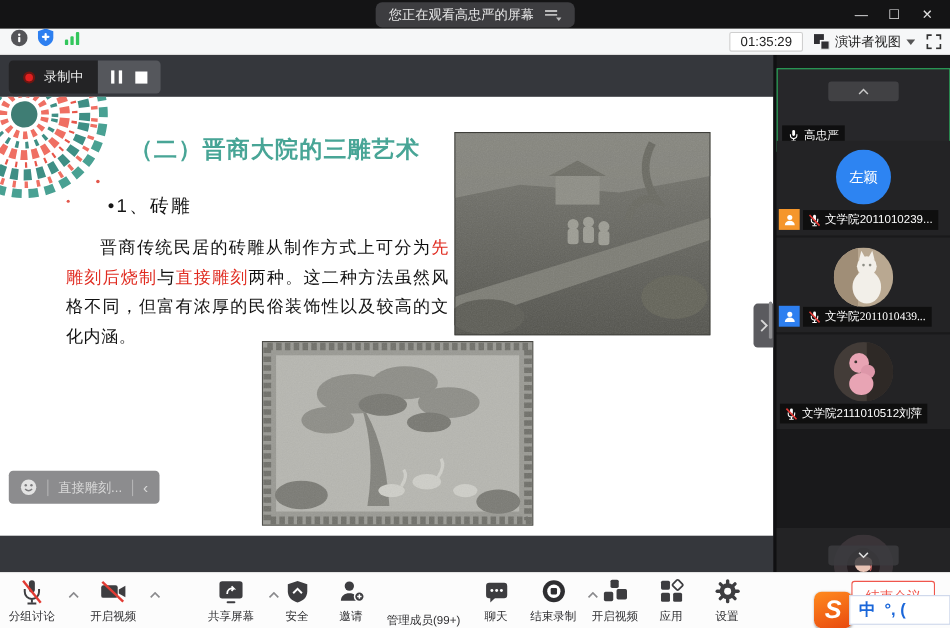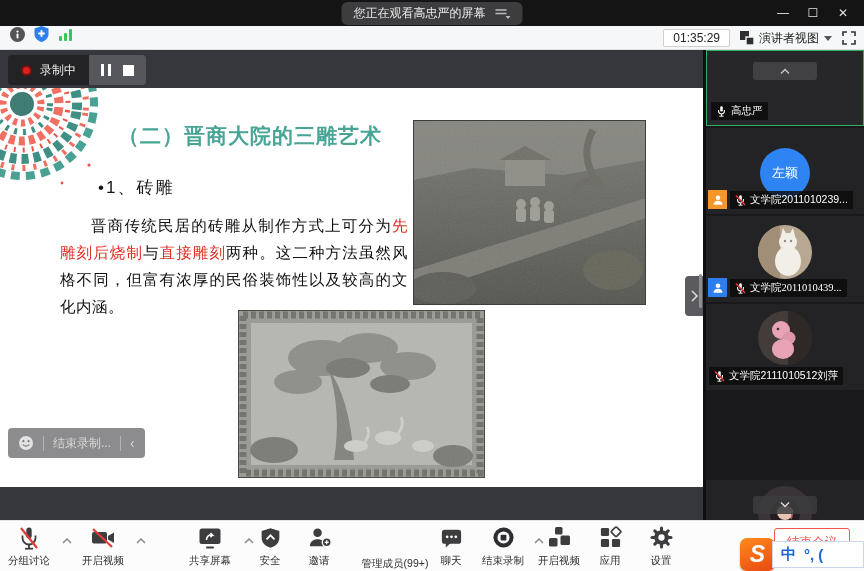--- a/index.html
+++ b/index.html
@@ -53,21 +53,21 @@
   .chat-placeholder{color:#d8d8d8;font-size:12px;}
   .chat-collapse{color:#d8d8d8;font-size:14px;line-height:1;}
 
   .panel-toggle{position:absolute;left:685px;top:226px;width:18px;height:40px;background:rgba(82,82,86,0.95);
       border-radius:4px 0 0 4px;display:flex;align-items:center;justify-content:center;z-index:6;}
   .mini-scrollbar{position:absolute;left:699px;top:224px;width:3px;height:34px;background:#8f8f92;border-radius:2px;z-index:6;}
 
   
   .sidebar{position:absolute;left:706px;top:0;width:158px;height:470px;background:#19191b;}
   .tile{position:absolute;left:0;width:158px;background:#232325;overflow:hidden;}
-  .tile.active{border:1px solid #2bb15f;background:#27272a;}
+  .tile.active{border:1px solid #2bb15f;background:#27272a;margin-top:12px;}
   .tile-chev-btn{position:absolute;left:50%;transform:translateX(-50%);width:64px;height:18px;
       background:rgba(66,66,70,0.95);border-radius:3px;display:flex;align-items:center;justify-content:center;}
   .name-tag{position:absolute;bottom:5px;background:rgba(10,10,10,0.8);padding:2px 5px;
       display:flex;align-items:center;gap:4px;color:#fff;font-size:10.5px;white-space:nowrap;max-width:152px;overflow:hidden;}
   .badge{position:absolute;bottom:5px;left:2px;width:19px;height:19px;display:flex;align-items:center;justify-content:center;}
   .badge.orange{background:#f5962b;}
   .badge.blue{background:#2d7ff0;}
   .avatar-circle{position:absolute;left:50%;transform:translateX(-50%);border-radius:50%;overflow:hidden;}
   .avatar-text{display:flex;align-items:center;justify-content:center;width:100%;height:100%;
       background:#2d84f2;color:#fff;font-size:13px;}
@@ -270,21 +270,21 @@
       <div class="chat-pill">
         <span>
           <svg width="16" height="16" viewBox="0 0 16 16">
               <circle cx="8" cy="8" r="7" fill="#e3e3e3"></circle>
               <circle cx="5.4" cy="6.2" r="1.1" fill="#7c7c7e"></circle>
               <circle cx="10.6" cy="6.2" r="1.1" fill="#7c7c7e"></circle>
               <path d="M4.8 9.6 q3.2 3 6.4 0" stroke="#7c7c7e" stroke-width="1.3" fill="none"></path>
             </svg>
         </span>
         <span class="chat-divider"></span>
-        <span class="chat-placeholder">结束录制...</span>
+        <span class="chat-placeholder">直接雕刻...</span>
         <span class="chat-divider"></span>
         <span class="chat-collapse">‹</span>
       </div>
     </div>
 
     <div class="panel-toggle">
       <svg width="9" height="14" viewBox="0 0 9 14">
           <polyline points="2,2 7,7 2,12" stroke="#d6d6d6" stroke-width="1.7" fill="none"></polyline>
         </svg>
     </div>
@@ -303,21 +303,21 @@
               <rect x="4.6" y="0.8" width="2.8" height="5.8" rx="1.4" fill="#fff"></rect>
               <path d="M2.8 4.8 v1.2 a3.2 3.2 0 0 0 6.4 0 V4.8" stroke="#fff" stroke-width="1.1" fill="none"></path>
               <line x1="6" y1="9.4" x2="6" y2="11.2" stroke="#fff" stroke-width="1.1"></line>
               <line x1="3.8" y1="11.6" x2="8.2" y2="11.6" stroke="#fff" stroke-width="1.1"></line>
             </svg>
           <span>高忠严</span>
         </div>
       </div>
 
       <div class="tile" style="top:78px;height:86px;">
-        <div class="avatar-circle" style="top:20px;width:50px;height:50px;">
+        <div class="avatar-circle" style="top:8px;width:50px;height:50px;">
           <div class="avatar-text">左颖</div>
         </div>
         <div class="badge orange">
           <svg width="12" height="12" viewBox="0 0 12 12">
               <circle cx="6" cy="3.8" r="2.3" fill="#fff"></circle>
               <path d="M1.5 10.8 c0-2.7 2-4.1 4.5-4.1 s4.5 1.4 4.5 4.1 z" fill="#fff"></path>
             </svg>
         </div>
         <div class="name-tag" style="left:24px;">
           <svg width="11" height="13" viewBox="0 0 12 13">
@@ -463,21 +463,21 @@
       <svg width="25" height="24" viewBox="0 0 26 24">
           <circle cx="11" cy="6.6" r="4.4" fill="#3d3d40"></circle>
           <path d="M3 20.5 c0-4.8 3.6-7.2 8-7.2 s8 2.4 8 7.2 z" fill="#3d3d40"></path>
           <circle cx="20.5" cy="16.5" r="4.6" fill="#3d3d40" stroke="#fcfcfc" stroke-width="1.4"></circle>
           <line x1="20.5" y1="14.4" x2="20.5" y2="18.6" stroke="#fff" stroke-width="1.4"></line>
           <line x1="18.4" y1="16.5" x2="22.6" y2="16.5" stroke="#fff" stroke-width="1.4"></line>
         </svg>
       <span class="tb-label">邀请</span>
     </div>
 
-    <div class="tb-item" style="left:352px;width:86px;gap:31px;">
+    <div class="tb-item" style="left:342px;width:86px;gap:31px;">
       <svg width="24" height="24" viewBox="0 0 26 24">
           <circle cx="13" cy="7" r="4.8" fill="#3d3d40"></circle>
           <path d="M3.5 21 c0-5.2 4.2-7.8 9.5-7.8 s9.5 2.6 9.5 7.8 z" fill="#3d3d40"></path>
         </svg>
       <span class="tb-label">管理成员(99+)</span>
     </div>
 
     <div class="tb-item" style="left:428px;width:46px;">
       <svg width="25" height="24" viewBox="0 0 26 24">
           <rect x="3" y="3.5" width="20" height="14.5" rx="3" fill="#3d3d40"></rect>

